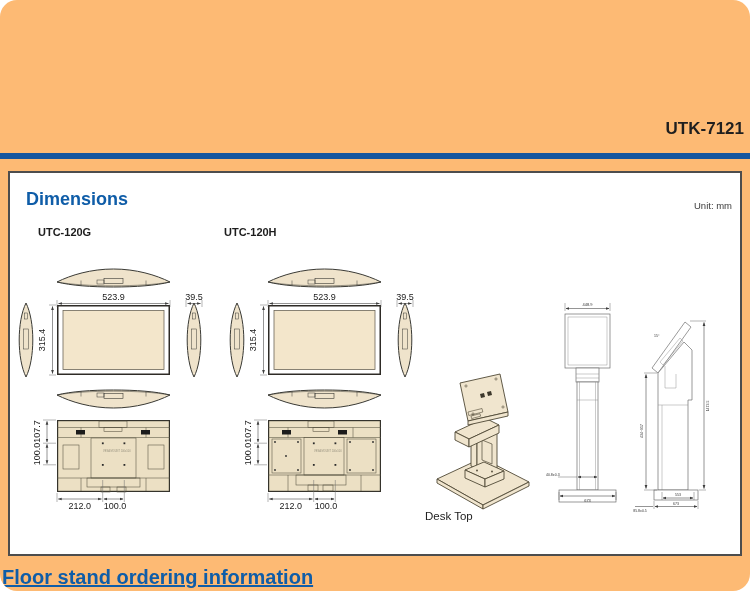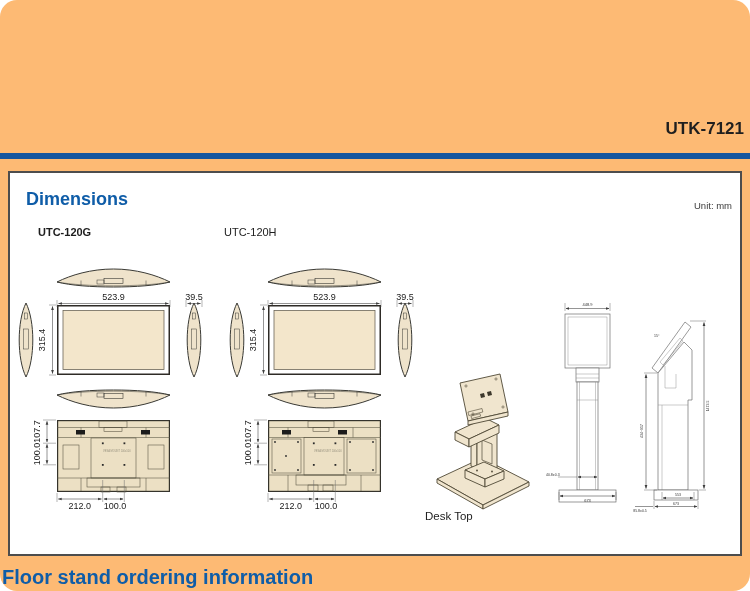--- a/index.html
+++ b/index.html
@@ -5,23 +5,23 @@
   html,body{margin:0;padding:0;background:#fff;}
   #page{position:relative;width:750px;height:591px;background:#fdba74;overflow:hidden;
         font-family:"Liberation Sans",sans-serif;border-radius:17px;}
   .abs{position:absolute;}
   #product-code{top:119px;right:6px;font-size:17px;font-weight:bold;color:#1f1f1f;letter-spacing:0;}
   #blue-bar{top:153px;left:0;width:750px;height:6px;background:#15569f;}
   #dim-box{top:171px;left:8px;width:730px;height:381px;border:2px solid #4d4d4d;background:#fff;}
   #dimensions-title{top:189px;left:26px;font-size:18px;font-weight:bold;color:#0f5da8;}
   #unit-label{top:200px;right:18px;font-size:9.5px;color:#3c3c3c;}
   #model-g{top:226px;left:26px;font-size:11px;font-weight:bold;color:#1d1d1d;margin-left:12px;}
-  #model-h{top:226px;left:224px;font-size:11px;font-weight:normal;color:#1d1d1d;}
+  #model-h{top:226px;left:224px;font-size:11px;font-weight:bold;color:#1d1d1d;}
   #desk-label{top:510px;left:425px;width:120px;font-size:11.5px;color:#222;}
-  #floor-title{top:566px;left:2px;font-size:20px;font-weight:bold;color:#0f5da8;}
+  #floor-title{top:566px;left:2px;font-size:20px;font-weight:bold;color:#0f5da8;text-decoration:underline;}
   svg{position:absolute;top:0;left:0;}
   svg text{font-family:"Liberation Sans",sans-serif;fill:#1a1a1a;}
   .dt{font-size:9px;}
   .ds{font-size:4px;fill:#333;}
   .dxs{font-size:3.5px;fill:#333;}
   .note{font-size:2.6px;fill:#97917f;}
   .dim{stroke:#3d3d3d;stroke-width:0.55;}
   .ext{stroke:#6a6a6a;stroke-width:0.5;}
   .thin{stroke:#55503f;stroke-width:0.55;fill:none;}
   .fs{stroke:#6e6e6e;stroke-width:0.7;fill:#fff;}

